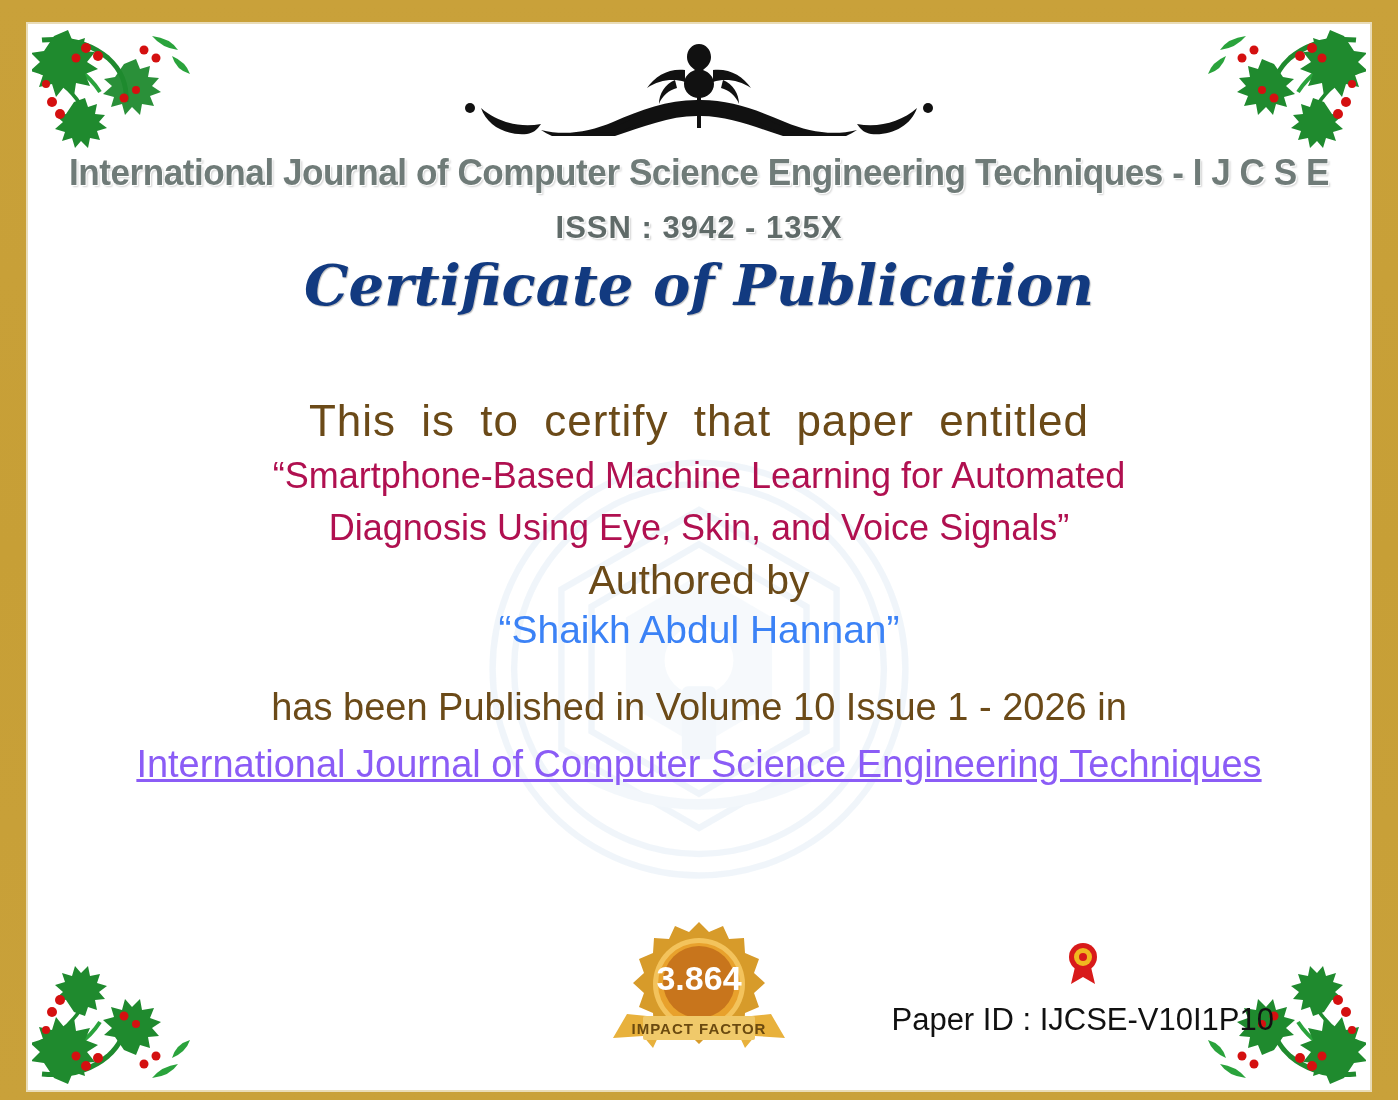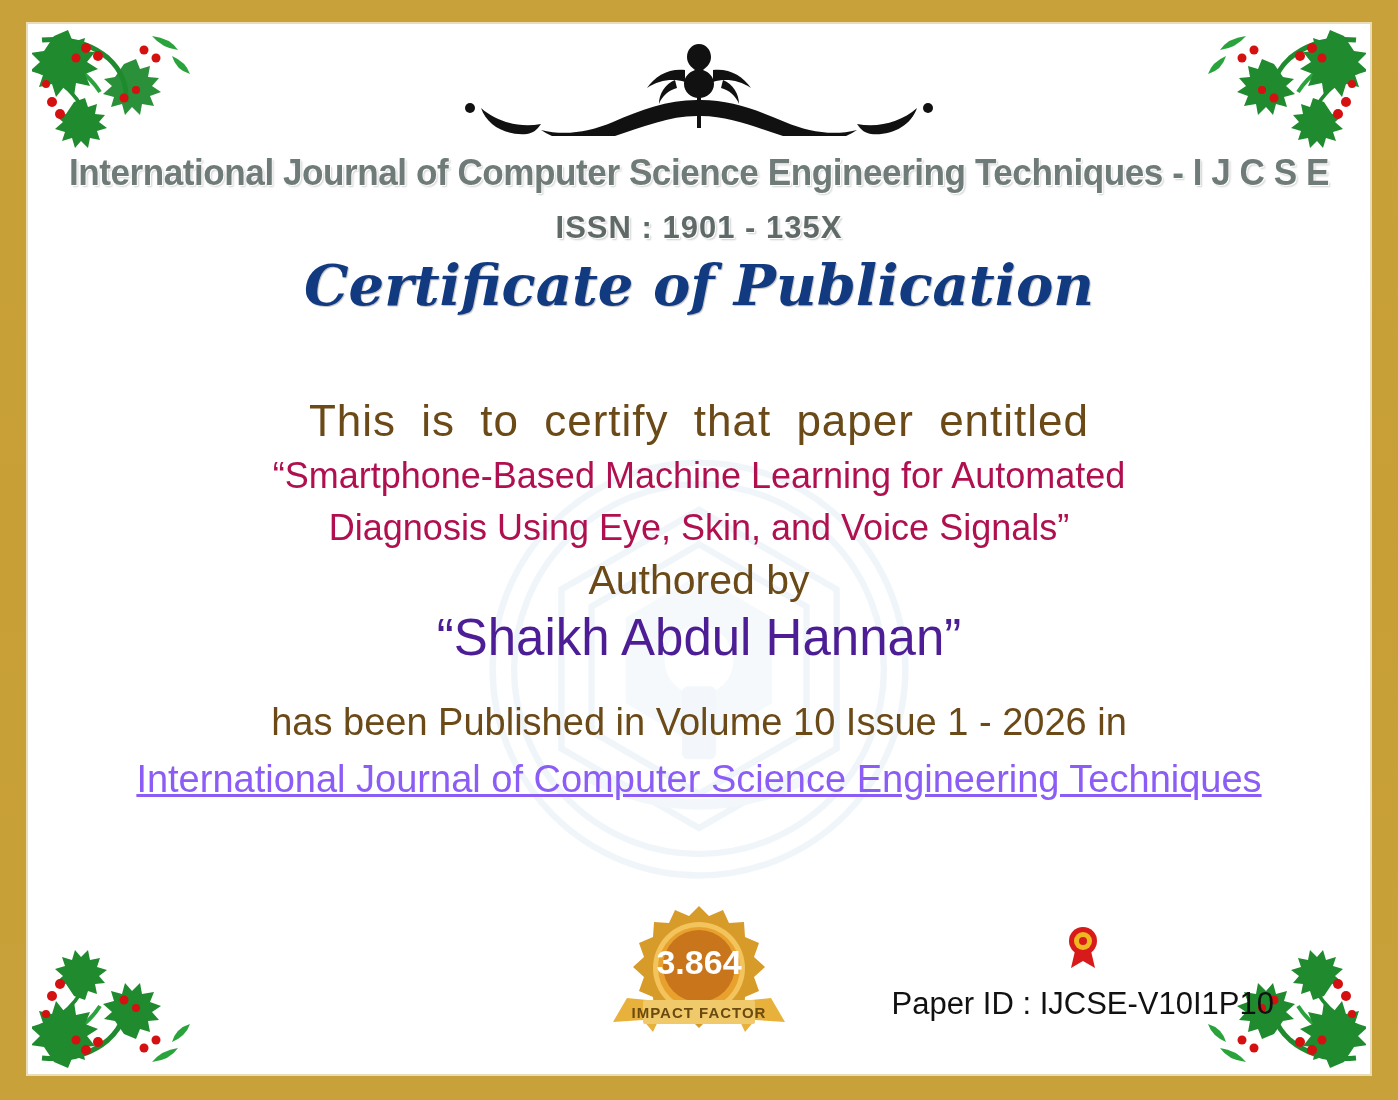--- a/index.html
+++ b/index.html
@@ -13,21 +13,21 @@
     font-family: "Liberation Sans", sans-serif;
     overflow: hidden;
   }
   .cert-outer {
     position: absolute;
     left: 0; top: 0;
     width: 1398px;
     height: 1100px;
     background: linear-gradient(180deg,#c9a13a 0%, #c79f36 50%, #c9a13a 100%);
     box-sizing: border-box;
-    padding: 22px 26px 24px 26px;
+    padding: 22px 26px 8px 26px;
   }
   .cert-inner {
     position: relative;
     width: 100%;
     height: 100%;
     background: #ffffff;
     box-sizing: border-box;
     border: 2px solid #e9dcb8;
     overflow: hidden;
   }
@@ -126,22 +126,22 @@
     color: #b01050;
     line-height: 1.32;
     margin: 4px 0 2px 0;
   }
   .authored-by {
     font-size: 41px;
     color: #6b4a18;
     margin-top: 6px;
   }
   .author-name {
-    font-size: 51px;
-    color: #4c1d95;
+    font-size: 39px;
+    color: #3b82f6;
     margin-top: 4px;
   }
   .published-line {
     font-size: 38px;
     color: #6b4a18;
     margin-top: 34px;
   }
   .journal-line {
     font-size: 38px;
     color: #8b5cf6;
@@ -348,21 +348,21 @@
           <circle cx="14" cy="56" r="4"></circle>
         </g>
         <g fill="#2aa33c">
           <path d="M120 8 q18 2 26 14 -16 -2 -26 -14z"></path>
           <path d="M140 28 q14 6 18 18 -14 -4 -18 -18z"></path>
         </g>
       </g>
     </svg>
 
     <div class="journal-title">International Journal of Computer Science Engineering Techniques - I J C S E</div>
-    <div class="issn">ISSN : 1901 - 135X</div>
+    <div class="issn">ISSN : 3942 - 135X</div>
     <div class="cert-heading">Certificate of Publication</div>
 
     <div class="body-block">
       <div class="line-certify">This is to certify that paper entitled</div>
       <div class="paper-title">“Smartphone-Based Machine Learning for Automated</div>
       <div class="paper-title">Diagnosis Using Eye, Skin, and Voice Signals”</div>
       <div class="authored-by">Authored by</div>
       <div class="author-name">“Shaikh Abdul Hannan”</div>
       <div class="published-line">has been Published in Volume 10 Issue 1 - 2026  in</div>
       <div class="journal-line">International Journal of Computer Science Engineering Techniques</div>

